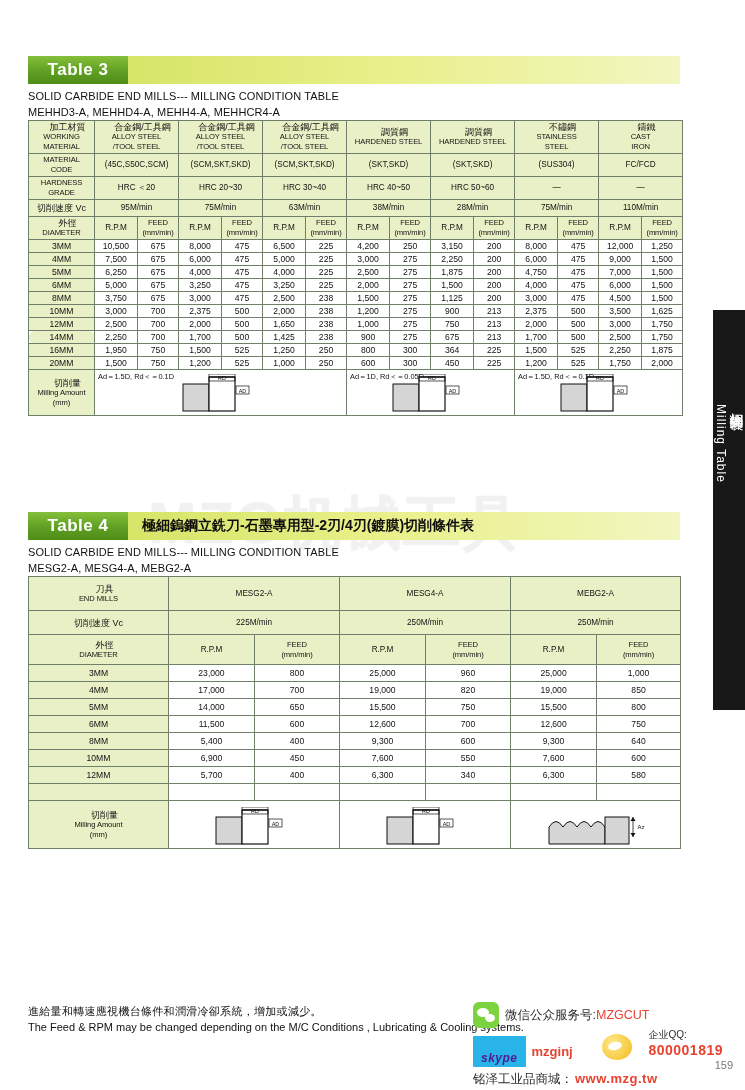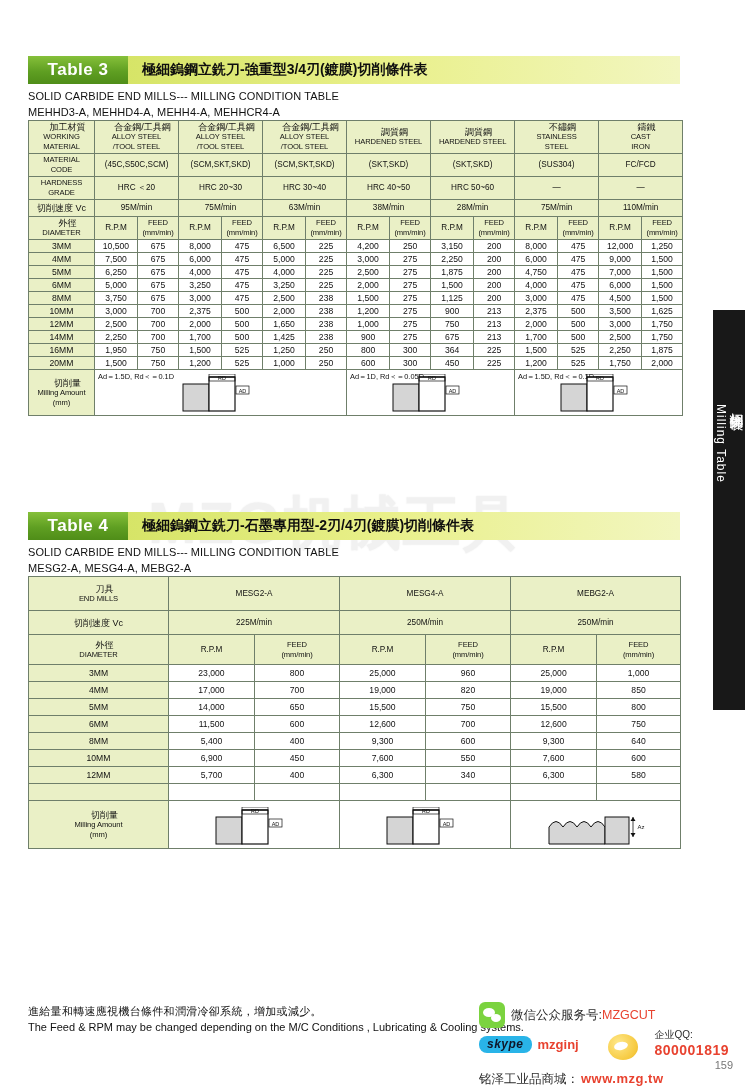--- a/index.html
+++ b/index.html
@@ -138,21 +138,21 @@
     position: absolute;
     left: 28px; top: 1004px;
     width: 500px;
     z-index: 3;
   }
   .footer-cn { font-size: 11px; color: #111; letter-spacing: 0.3px; }
   .footer-en { font-size: 11px; color: #111; margin-top: 2px; letter-spacing: 0px; }
 
   .contact {
     position: absolute;
-    right: 16px; top: 1000px;
+    right: 22px; top: 1000px;
     width: 250px; height: 88px;
     z-index: 3;
   }
   .wechat-row { position: absolute; left: 0; top: 2px; display: flex; align-items: center; }
   .wechat-icon {
     width: 26px; height: 26px;
     border-radius: 6px;
     background: #7bd33f;
     position: relative;
     margin-right: 6px;
@@ -168,25 +168,25 @@
     position: absolute; left: 12px; top: 12px;
     width: 10px; height: 8px; border-radius: 50%;
     background: #ffffff;
   }
   .wechat-text { font-size: 12.5px; color: #2b2b2b; white-space: nowrap; }
   .wechat-text b { color: #e8422f; font-weight: normal; }
 
   .skype-row { position: absolute; left: 0; top: 36px; display: flex; align-items: center; }
   .skype-pill {
     background: #29b4e8;
-    color: #0f172a;
+    color: #4c1d95;
     font-size: 12px;
     font-weight: bold;
-    border-radius: 8px;
-    padding: 1px 8px 2px;
+    border-radius: 1px;
+    padding: 15px 8px 2px;
     font-style: italic;
     letter-spacing: 0.5px;
   }
   .skype-id { font-size: 13px; color: #e8422f; margin-left: 6px; font-weight: bold; }
 
   .qq-block { position: absolute; right: 0; top: 28px; text-align: left; }
   .qq-icon {
     position: absolute; left: -46px; top: 6px;
     width: 30px; height: 26px; border-radius: 50%;
     background: radial-gradient(circle at 35% 35%, #ffe88a 0%, #f6c93f 70%, #e9ae22 100%);
@@ -222,21 +222,20 @@
     <div class="side-stack">
       <span class="side-en">Milling Table</span>
       <span class="side-cn">切削條件表</span>
     </div>
   </div>
 </div>
 
 <div class="sheet">
   <div class="banner">
     <div class="banner-badge">Table 3</div>
-    <div class="banner-title">極細鎢鋼立銑刀-強重型3/4刃(鍍膜)切削條件表</div>
   </div>
   <div class="subhead">
     <div>SOLID CARBIDE END MILLS--- MILLING CONDITION TABLE</div>
     <div>MEHHD3-A, MEHHD4-A, MEHH4-A, MEHHCR4-A</div>
   </div>
   <table class="grid" id="t3" style="width: 652px;">
       <colgroup>
         <col style="width: 66px;">
         <col style="width: 43px;">
         <col style="width: 41px;">
@@ -484,21 +483,21 @@
           <td>1,000</td>
           <td>275</td>
           <td>750</td>
           <td>213</td>
           <td>2,000</td>
           <td>500</td>
           <td>3,000</td>
           <td>1,750</td>
         </tr>
         <tr>
-          <td class="lbl" style="height: 13px;">14MM</td>
+          <td class="lbl" style="height: 13px; border-radius: 6px;">14MM</td>
           <td>2,250</td>
           <td>700</td>
           <td>1,700</td>
           <td>500</td>
           <td>1,425</td>
           <td>238</td>
           <td>900</td>
           <td>275</td>
           <td>675</td>
           <td>213</td>

